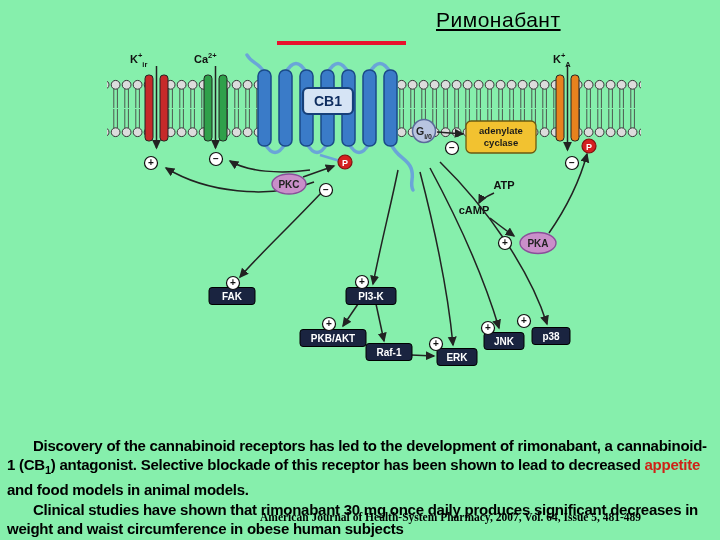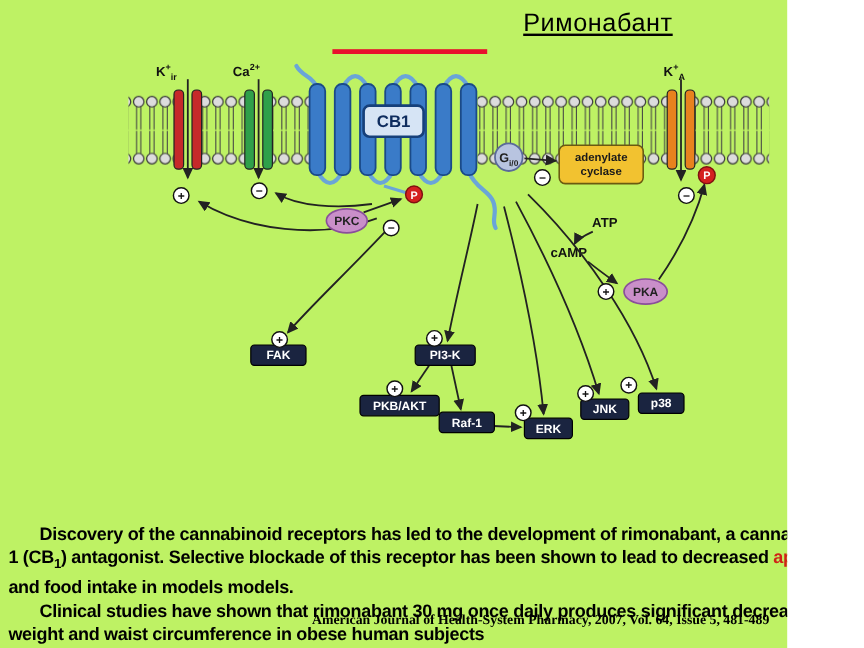--- a/index.html
+++ b/index.html
@@ -1,18 +1,18 @@
 <!DOCTYPE html>
 <html><head>
 <meta charset="utf-8">
 <style>
   html,body{margin:0;padding:0;background:#fff;}
   body{width:720px;height:540px;overflow:hidden;position:relative;
        font-family:"Liberation Sans",sans-serif;}
-  .slide{position:absolute;left:0;top:0;width:656px;height:540px;background:#bef264;overflow:hidden;}
+  .slide{position:absolute;left:0;top:0;width:720px;height:540px;background:#86efac;overflow:hidden;}
   .slide-title{position:absolute;left:436px;top:8px;font-size:21px;color:#000;
        text-decoration:underline;letter-spacing:0.5px;}
   .red-line{position:absolute;left:277px;top:41px;width:129px;height:4px;background:#e8112d;}
   svg.diagram{position:absolute;left:0;top:0;font-family:"Liberation Sans",sans-serif;}
   .ar{stroke:#222;stroke-width:1.5;fill:none;marker-end:url(#ah);}
   .loop{stroke:#6aa5d8;stroke-width:3.5;fill:none;stroke-linecap:round;}
   .sign-c{fill:#fff;stroke:#111;stroke-width:1.2;}
   .sign-t{font-size:10px;font-weight:bold;fill:#111;text-anchor:middle;}
   .kbox{fill:#1a2440;stroke:#000;stroke-width:1;}
   .ktxt{fill:#fff;font-size:10px;font-weight:bold;text-anchor:middle;}
@@ -233,19 +233,19 @@
       <circle class="sign-c" r="6.5"></circle>
         <text class="sign-t" y="3.4">+</text>
     </g>
     <g transform="translate(524,321)">
       <circle class="sign-c" r="6.5"></circle>
         <text class="sign-t" y="3.4">+</text>
     </g>
   </svg>
 
   <div class="bodytext">
-    <p class="para"><span>Discovery of the cannabinoid receptors has led to the development of rimonabant, a cannabinoid-1 (CB</span><sub>1</sub><span>) antagonist. Selective blockade of this receptor has been shown to lead to decreased </span><span class="hl">appetite</span><span> and food intake in models models.</span></p>
+    <p class="para"><span>Discovery of the cannabinoid receptors has led to the development of rimonabant, a cannabinoid-1 (CB</span><sub>1</sub><span>) antagonist. Selective blockade of this receptor has been shown to lead to decreased </span><span class="hl">appetite</span><span> and food models in animal models.</span></p>
     <p class="para">Clinical studies have shown that rimonabant 30 mg once daily produces significant decreases in weight and waist circumference in obese human subjects</p>
   </div>
 
   <div class="citation">American Journal of Health-System Pharmacy, 2007, Vol. 64, Issue 5, 481-489</div>
 
 </div>
 
 </body></html>

